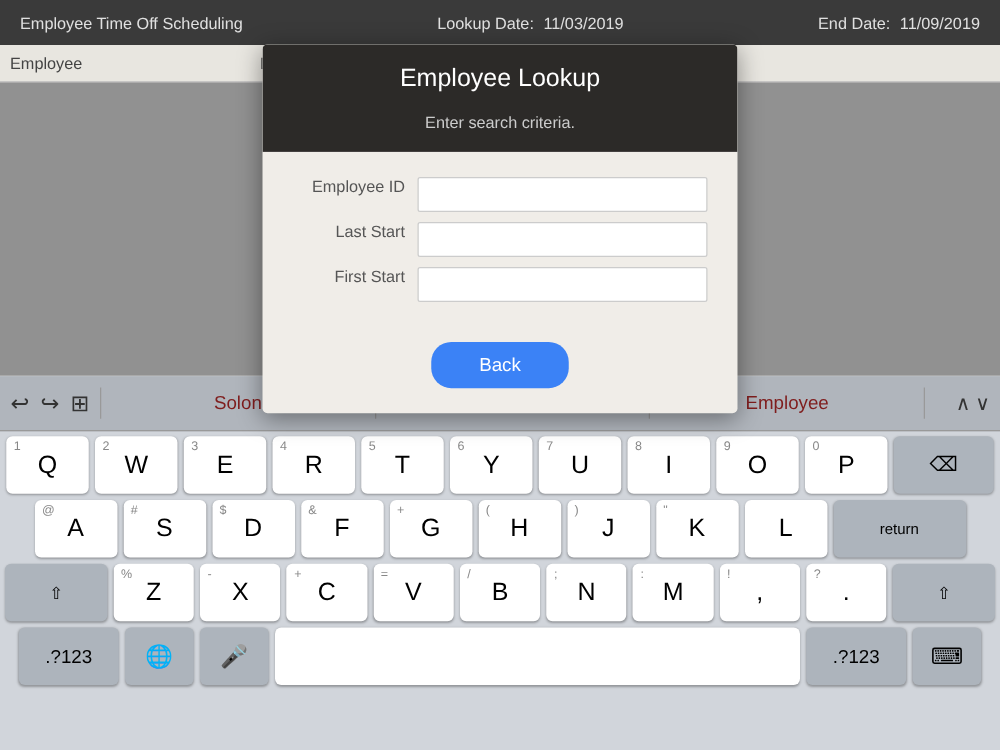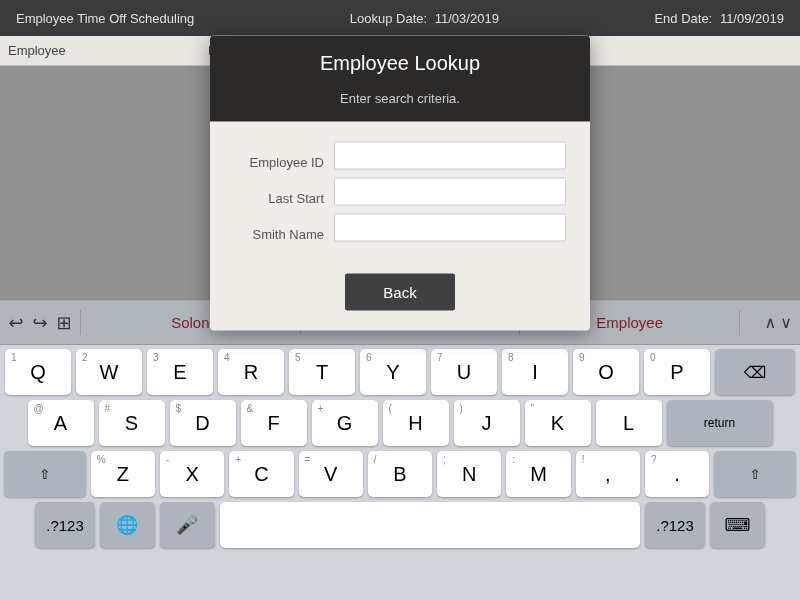--- a/index.html
+++ b/index.html
@@ -81,21 +81,21 @@
       font-size: 13px;
       color: #ccc;
       margin-top: 16px;
       margin-bottom: 8px;
     }
     #modal-body {
       padding: 20px 24px 16px;
     }
     .form-row {
       display: flex;
-      align-items: flex-end;
+      align-items: flex-start;
       margin-bottom: 8px;
     }
     .form-label {
       text-align: right;
       width: 90px;
       margin-right: 10px;
       font-size: 13px;
       color: #555;
     }
     .form-input {
@@ -108,24 +108,24 @@
       font-size: 13px;
       outline: none;
     }
     #modal-buttons {
       display: flex;
       justify-content: center;
       gap: 40px;
       padding: 8px 24px 20px;
     }
     .modal-btn {
-      background: #404040;
+      background: #3b82f6;
       color: #fff;
       border: none;
-      border-radius: 2px;
+      border-radius: 16px;
       padding: 10px 36px;
       font-size: 15px;
       cursor: pointer;
       min-width: 110px;
     }
 
     
     #keyboard-area {
       position: absolute;
       bottom: 0;
@@ -254,21 +254,21 @@
       width: 84px;
       height: 46px;
       background: #adb4bc;
     }
     .key-shift-right {
       width: 84px;
       height: 46px;
       background: #adb4bc;
     }
     .key-123 {
-      width: 60px;
+      width: 80px;
       height: 46px;
       background: #adb4bc;
       font-size: 15px;
     }
     .key-globe {
       width: 55px;
       height: 46px;
       background: #adb4bc;
       font-size: 18px;
     }
@@ -323,21 +323,21 @@
     <div id="modal-body">
       <div class="form-row">
         <label class="form-label">Employee ID</label>
         <input class="form-input" type="text" value="" style="">
       </div>
       <div class="form-row">
         <label class="form-label">Last Start</label>
         <input class="form-input" type="text" value="" style="">
       </div>
       <div class="form-row">
-        <label class="form-label">Smith Name</label>
+        <label class="form-label">First Start</label>
         <input class="form-input" type="text" value="" style="">
       </div>
     </div>
     <div id="modal-buttons">
       <button class="modal-btn">Back</button>
     </div>
   </div>
 </div>
 
 <div id="keyboard-area">

